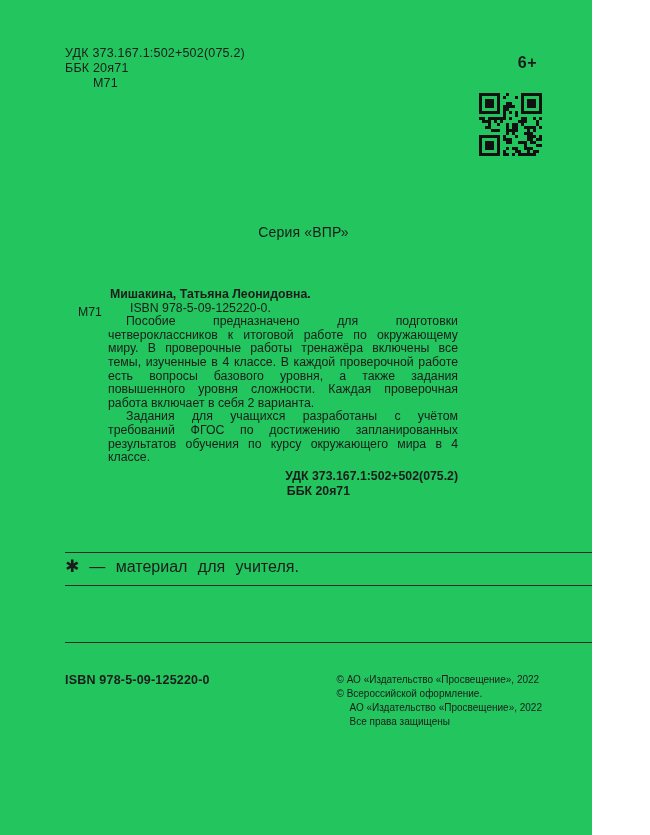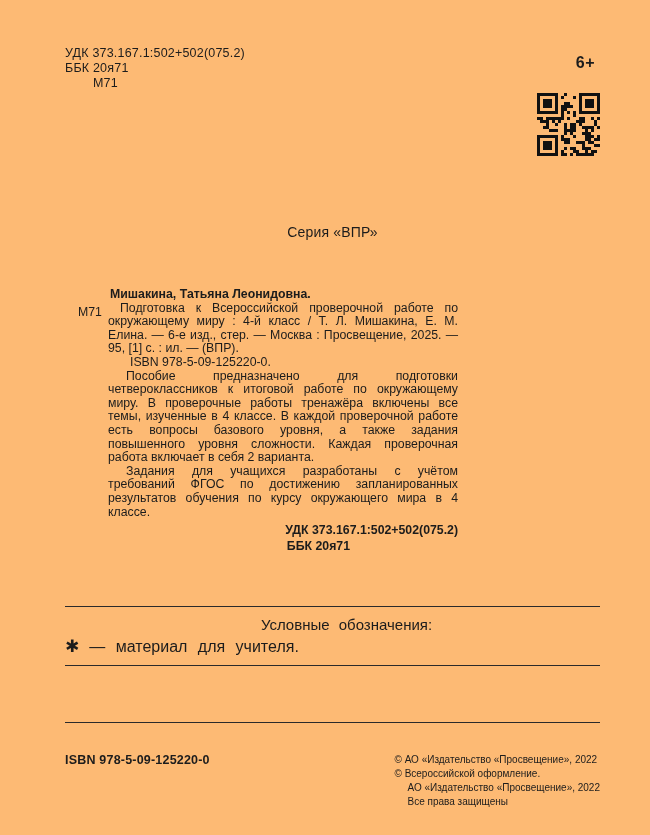--- a/index.html
+++ b/index.html
@@ -4,23 +4,23 @@
 <style>
   * { margin: 0; padding: 0; box-sizing: border-box; }
   html, body { background: #ffffff; }
   body {
     font-family: "Liberation Sans", "DejaVu Sans", sans-serif;
     color: #1c1c1c;
     -webkit-font-smoothing: antialiased;
   }
   .page {
     position: relative;
-    width: 650px;
+    width: 592px;
     height: 835px;
-    background: #fdba74;
+    background: #22c55e;
     padding: 46px 50px 0 65px;
     overflow: hidden;
   }
   
   .codes { font-size: 12.5px; line-height: 15px; letter-spacing: .2px; }
   .codes .m71 { padding-left: 28px; }
   
   .right-col { position: absolute; top: 54px; right: 50px; width: 63px; text-align: right; }
   .age { font-weight: bold; font-size: 16px; padding-right: 5px; letter-spacing: .5px; }
   .qr { margin-top: 21px; }
@@ -288,34 +288,32 @@
           <rect x="54" y="60" width="3" height="3"></rect>
         </svg>
     </div>
   </div>
 
   <div class="series">Серия «ВПР»</div>
 
   <section class="entry">
     <span class="margin-code">М71</span>
     <p class="author">Мишакина, Татьяна Леонидовна.</p>
-    <p class="bib">Подготовка к Всероссийской проверочной работе по окружающему миру : 4-й класс / Т. Л. Мишакина, Е. М. Елина. — 6-е изд., стер. — Москва : Просвещение, 2025. — 95, [1] с. : ил. — (ВПР).</p>
     <p class="isbn-line">ISBN 978-5-09-125220-0.</p>
     <p class="ann">Пособие предназначено для подготовки четвероклассников к итоговой работе по окружающему миру. В проверочные работы тренажёра включены все темы, изученные в 4 классе. В каждой проверочной работе есть вопросы базового уровня, а также задания повышенного уровня сложности. Каждая проверочная работа включает в себя 2 варианта.</p>
     <p class="ann">Задания для учащихся разработаны с учётом требований ФГОС по достижению запланированных результатов обучения по курсу окружающего мира в 4 классе.</p>
     <div class="udk-block">
       <div>УДК 373.167.1:502+502(075.2)</div>
       <div class="bbk-b">ББК 20я71</div>
     </div>
   </section>
 
   <div class="divider d1"></div>
 
   <div class="legend">
-    <div class="legend-title">Условные обозначения:</div>
     <div class="legend-item">
       <span class="star">✱</span>
       <span>—  материал  для  учителя.</span>
     </div>
   </div>
 
   <div class="divider d2"></div>
 
   <div class="divider d3"></div>
 

